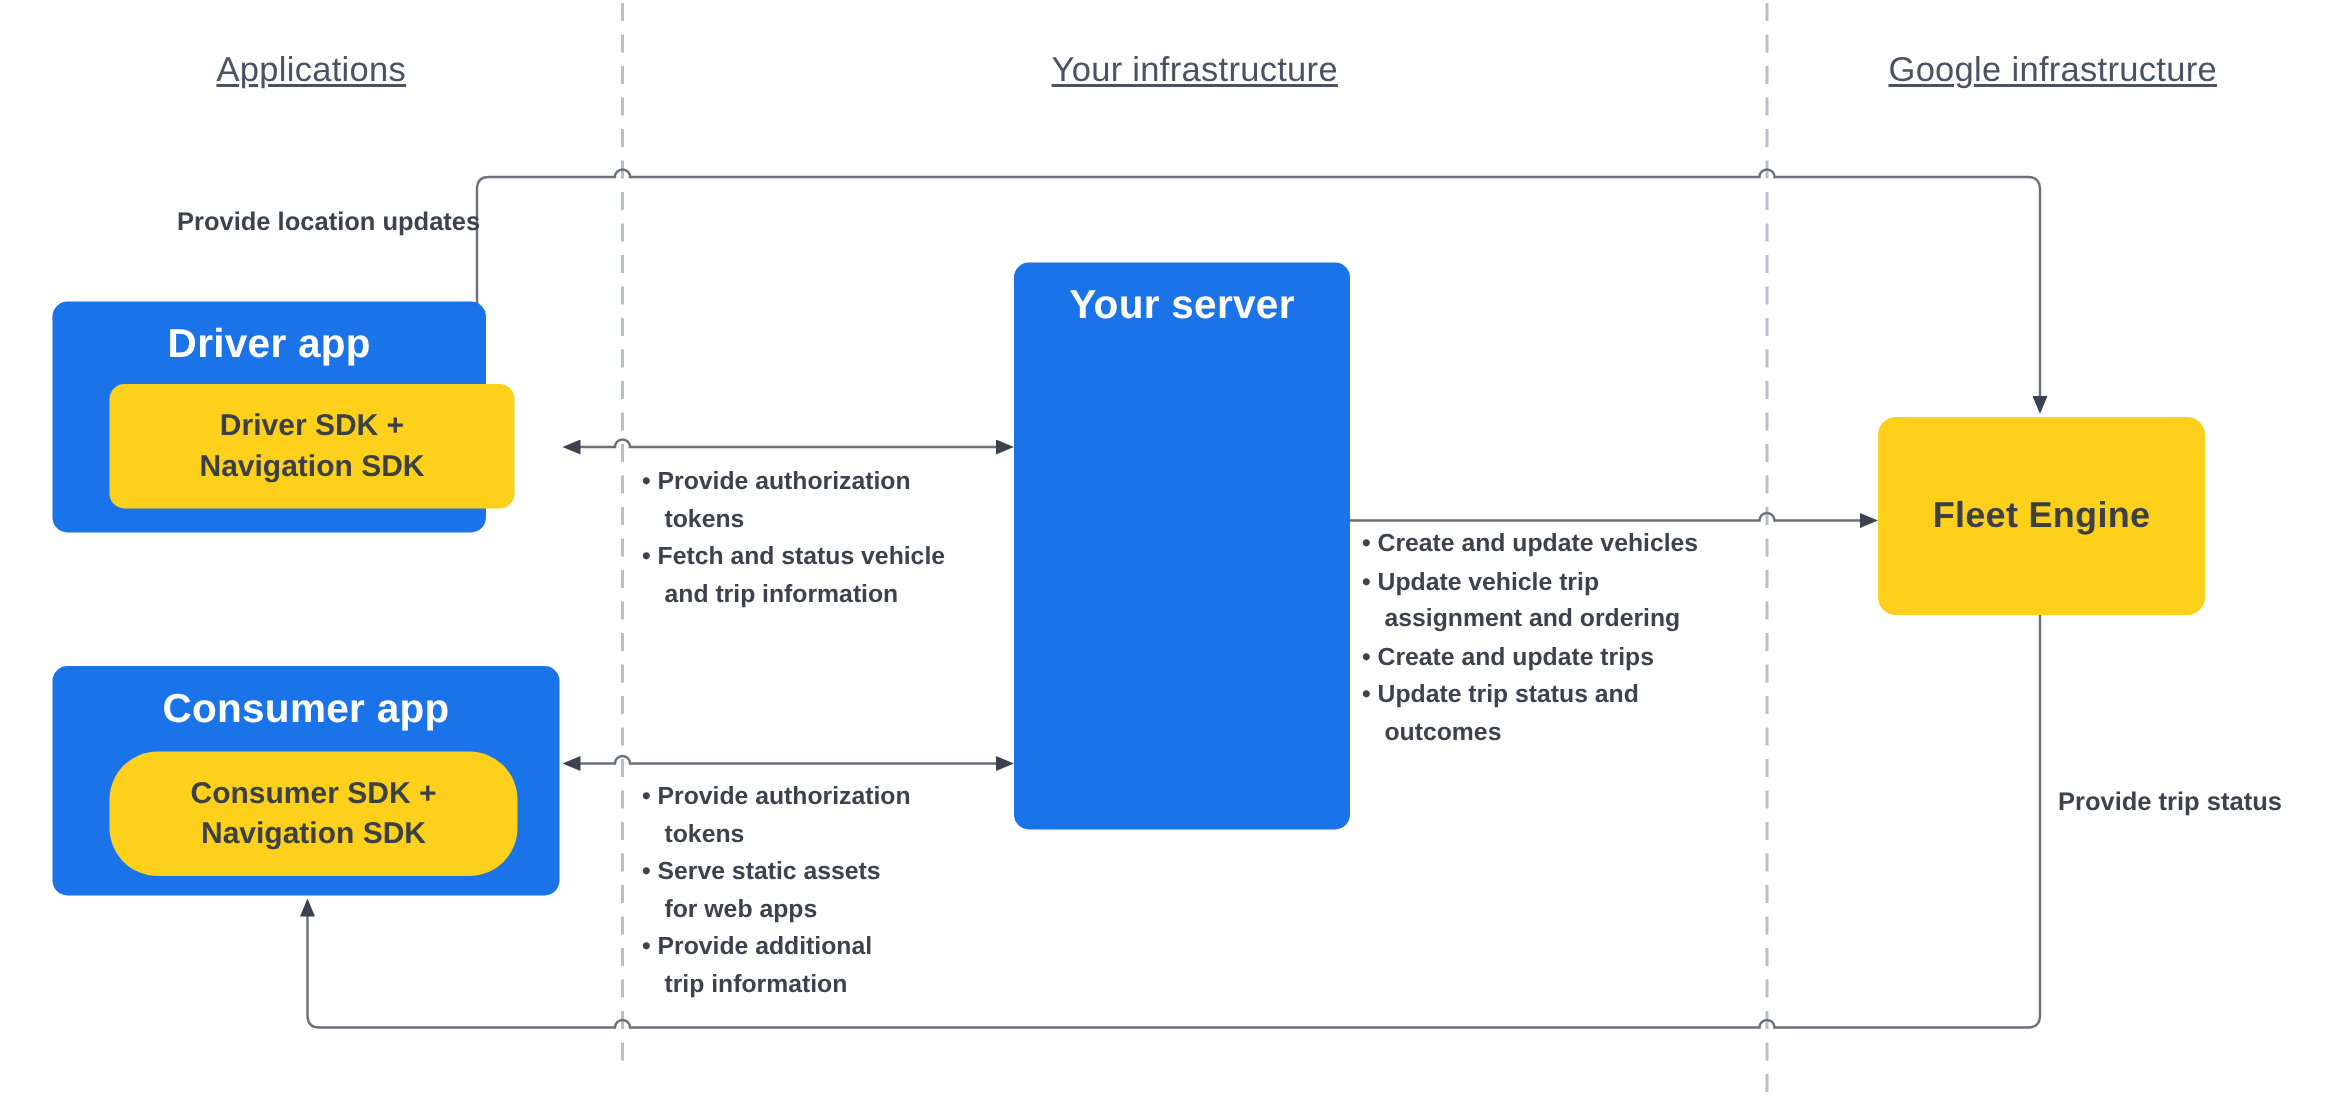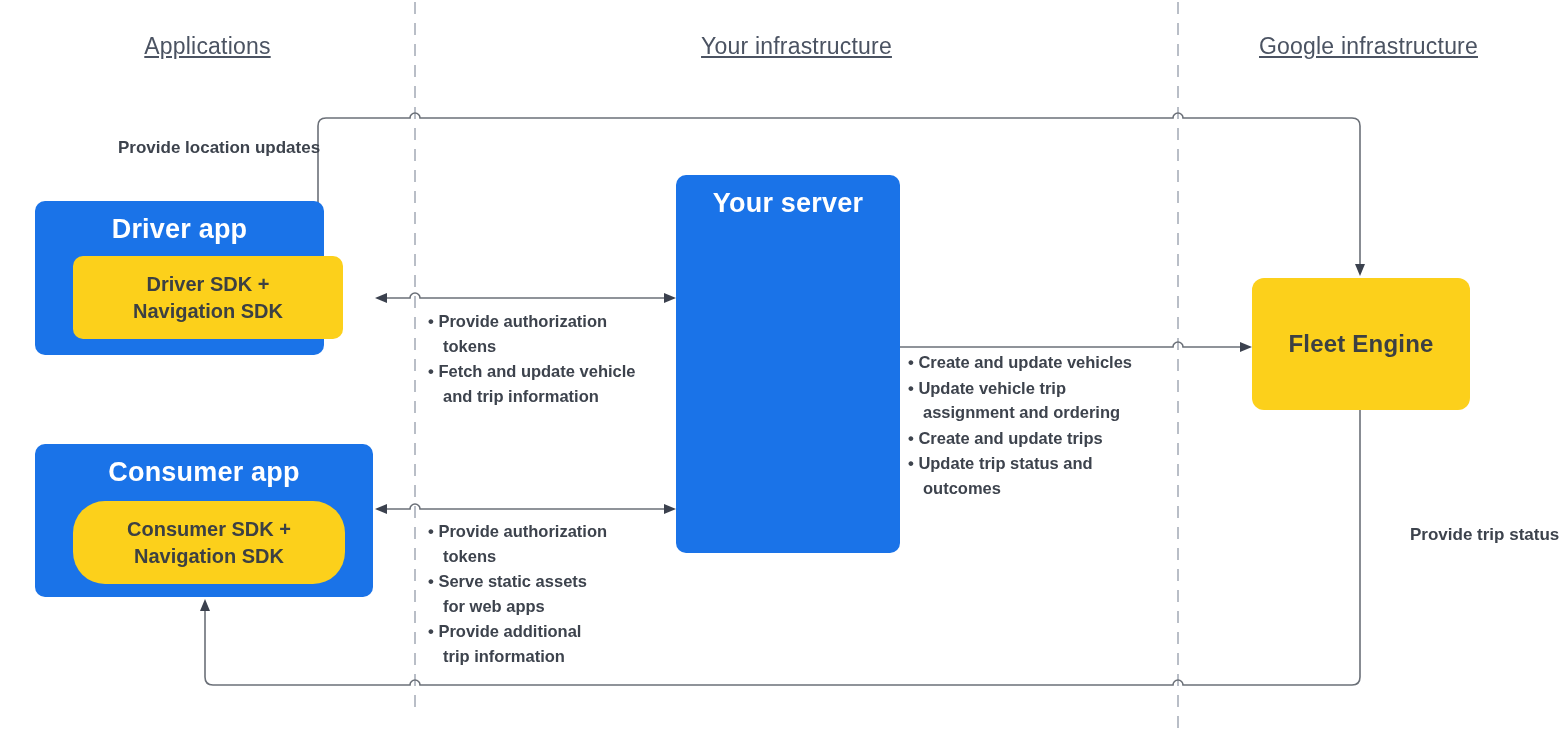--- a/index.html
+++ b/index.html
@@ -76,21 +76,21 @@
     <path class="wire" marker-start="url(#arrow)" marker-end="url(#arrow)" d="M385 509 L410 509 A5 5 0 0 1 420 509 L666 509"></path>
 
     <path class="wire" marker-end="url(#arrow)" d="M1360 410 L1360 677 Q1360 685 1352 685 L1183 685 A5 5 0 0 0 1173 685 L420 685 A5 5 0 0 0 410 685 L213 685 Q205 685 205 677 L205 609"></path>
   </svg>
 
   <div class="col-header c1">Applications</div>
   <div class="col-header c2">Your infrastructure</div>
   <div class="col-header c3">Google infrastructure</div>
 
   <div class="edge-label" style="left:118px; top:94px;margin-top:44px;">Provide location updates</div>
-  <div class="edge-label" style="left:1372px; top:525px;margin-left:38px;">Provide trip status</div>
+  <div class="edge-label" style="left:1372px; top:525px;">Provide trip status</div>
 
   <div class="node blue" style="left:35px; top:201px; width:289px; height:154px;">
     <div class="node-title">Driver app</div>
     <div class="sdk-box" style="left:38px; top:55px; width:270px; height:83px;">Driver SDK +
 Navigation SDK</div>
   </div>
 
   <div class="node blue" style="left:35px; top:444px; width:338px; height:153px;">
     <div class="node-title">Consumer app</div>
     <div class="sdk-box" style="left:38px; top:57px; width:272px; height:83px;border-radius:32px;">Consumer SDK +
@@ -99,21 +99,21 @@
 
   <div class="node blue" style="left:676px; top:175px; width:224px; height:378px;">
     <div class="node-title">Your server</div>
   </div>
 
   <div class="fleet" style="left:1252px; top:278px; width:218px; height:132px;">Fleet Engine</div>
 
   <div class="bullets" style="left:428px; top:309px; width:245px;">
       <div class="bullet-item">Provide authorization
 tokens</div>
-      <div class="bullet-item">Fetch and update vehicle
+      <div class="bullet-item">Fetch and status vehicle
 and trip information</div>
     </div>
   <div class="bullets" style="left:908px; top:350px; width:270px;">
       <div class="bullet-item">Create and update vehicles</div>
       <div class="bullet-item">Update vehicle trip
 assignment and ordering</div>
       <div class="bullet-item">Create and update trips</div>
       <div class="bullet-item">Update trip status and
 outcomes</div>
     </div>

